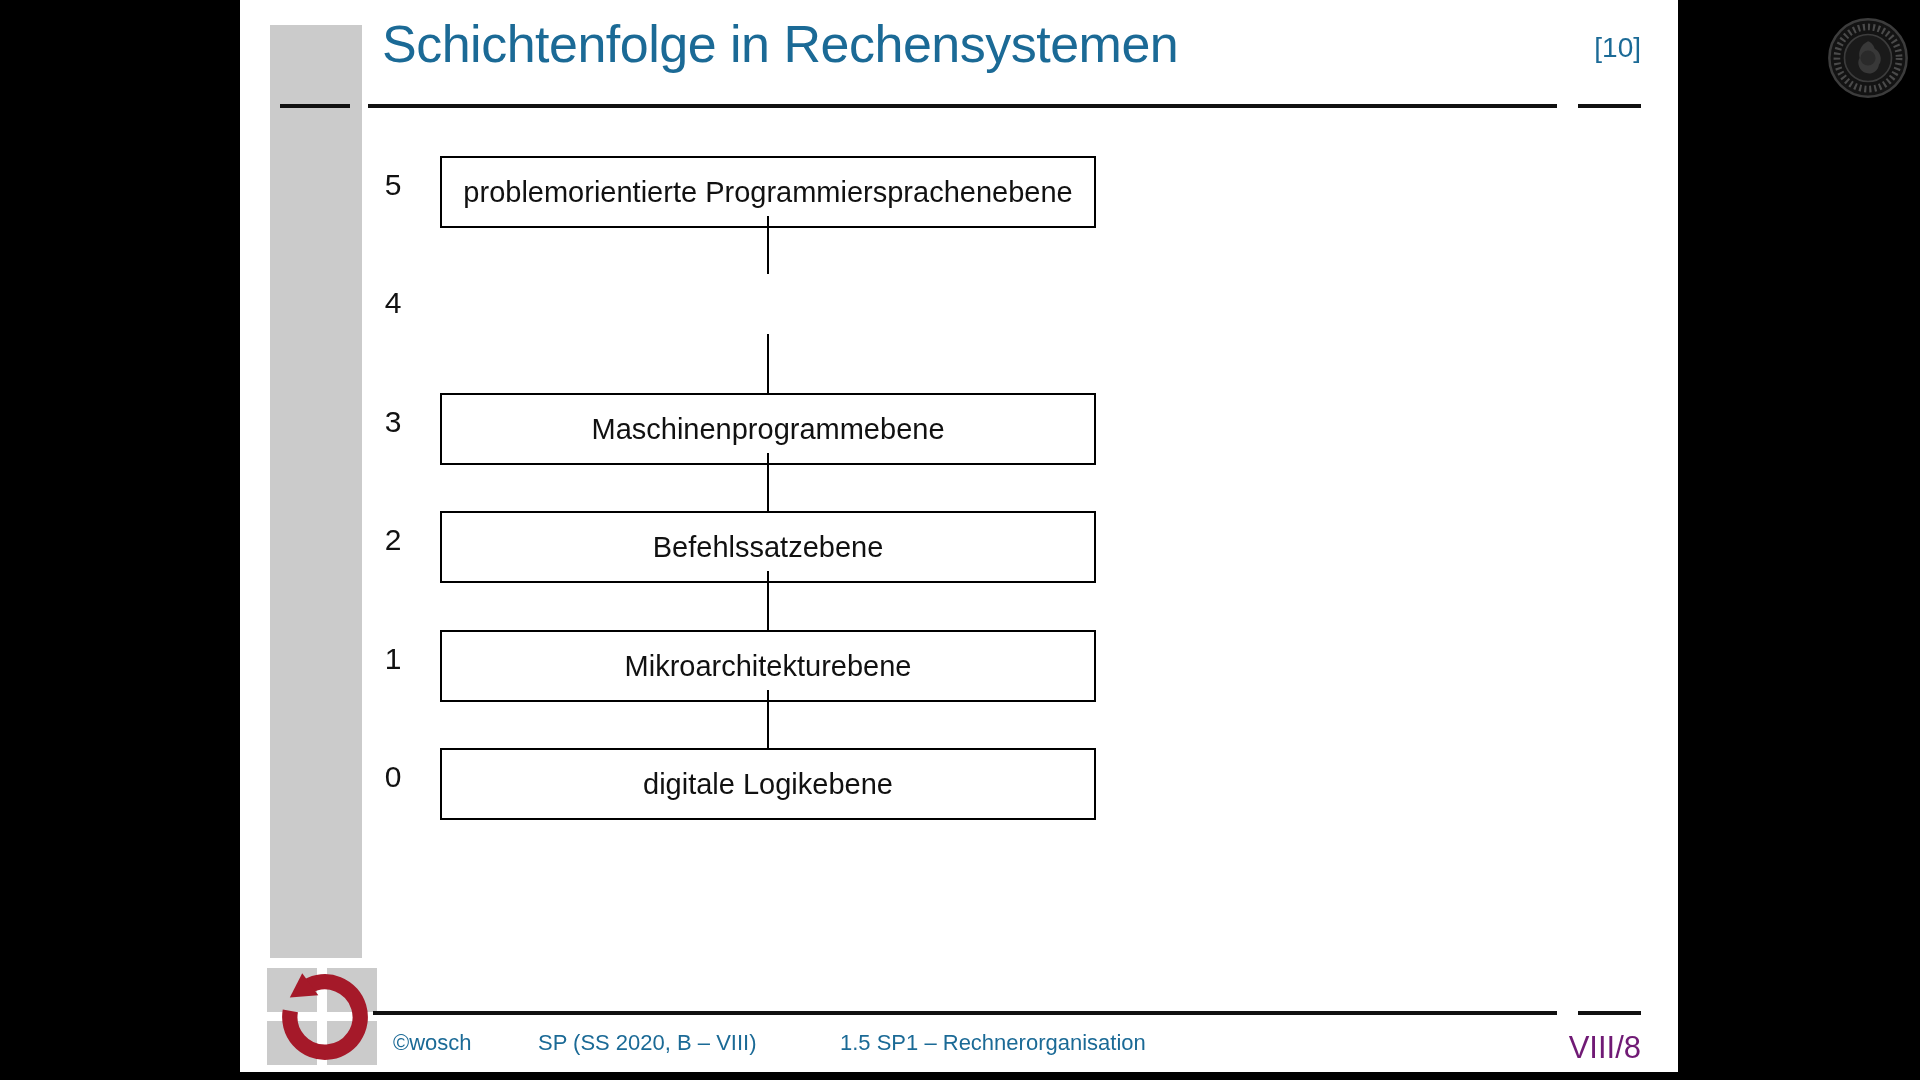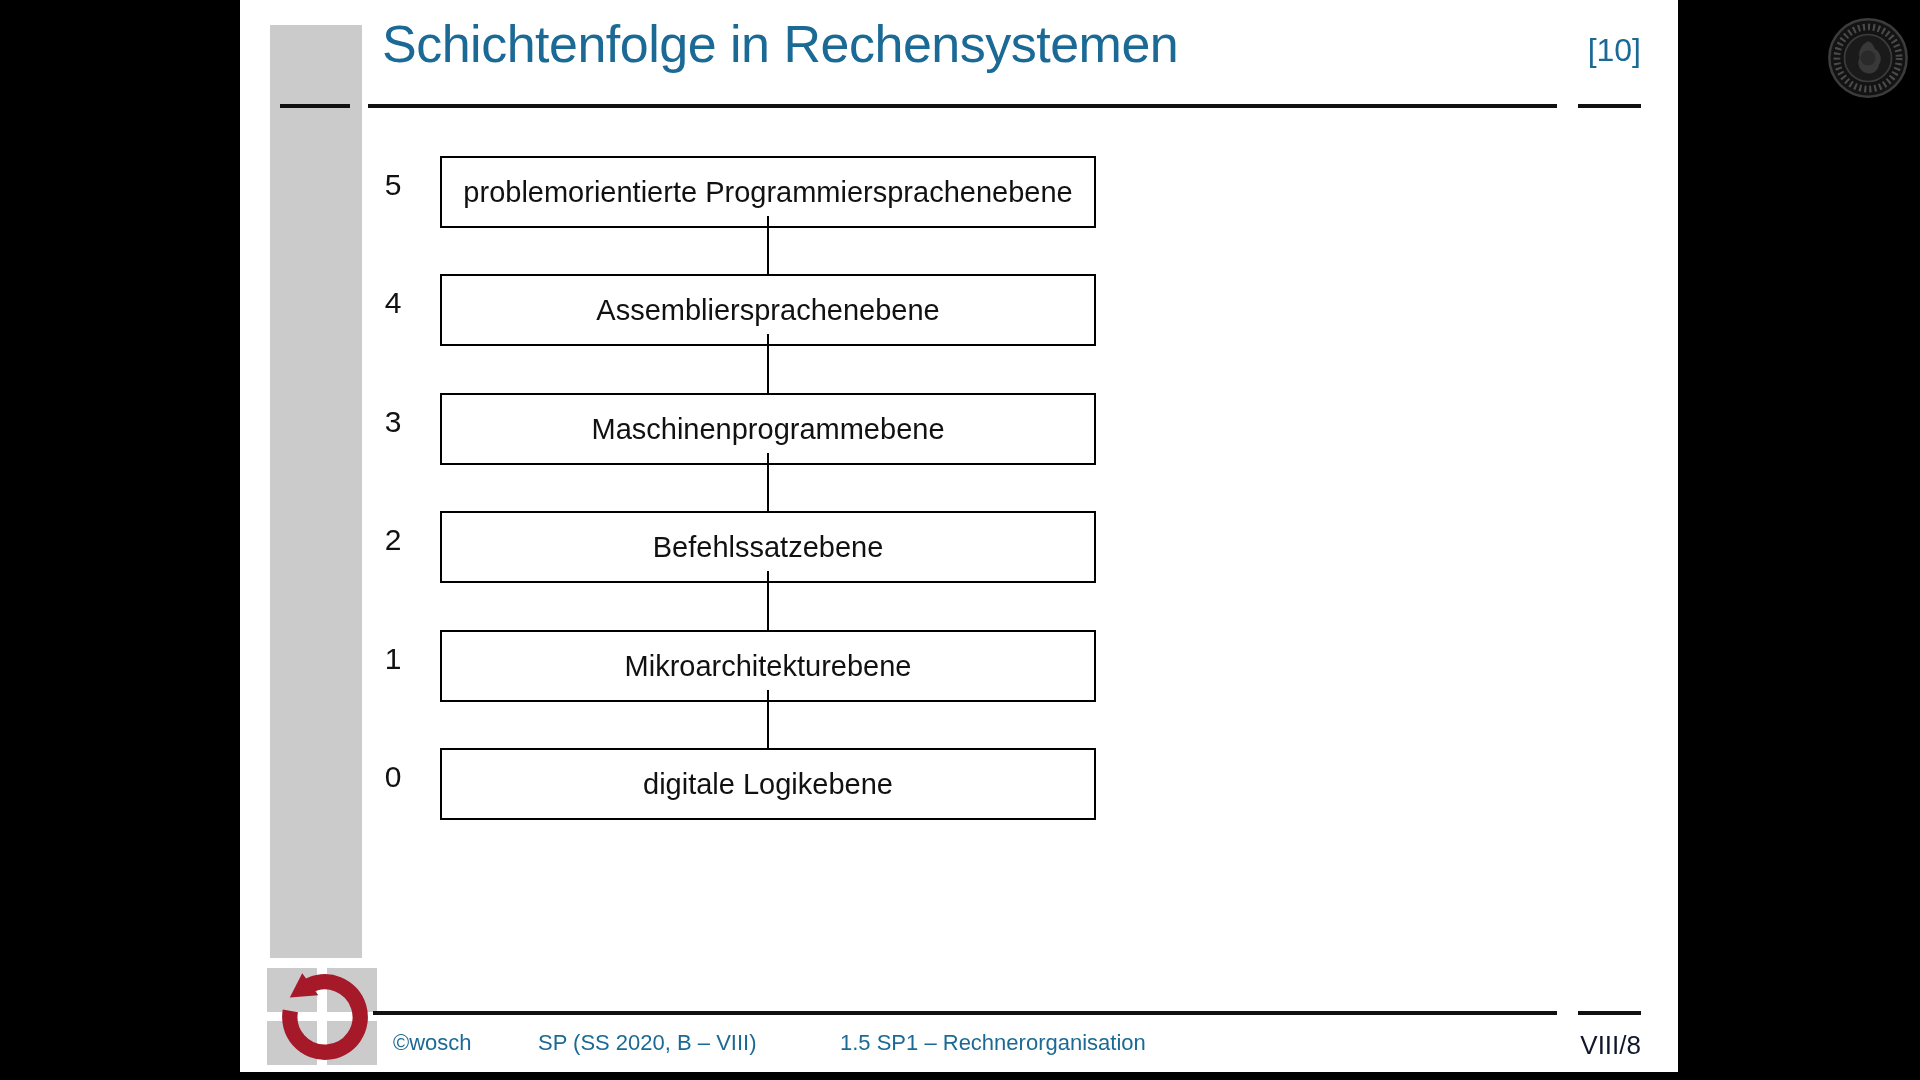--- a/index.html
+++ b/index.html
@@ -38,21 +38,21 @@
     position: absolute;
     left: 142px; top: 14px;
     font-size: 52px;
     letter-spacing: -0.5px;
     color: #1b6a96;
     white-space: nowrap;
   }
   .citation {
     position: absolute;
     top: 32px; right: 37px;
-    font-size: 32px;
+    font-size: 28px;
     color: #1b6a96;
   }
   .title-rule {
     position: absolute;
     left: 128px; top: 104px;
     width: 1189px; height: 4px;
     background: #111;
   }
   .title-rule-dash-right {
     position: absolute;
@@ -126,22 +126,22 @@
     font-size: 22px;
     color: #1b6a96;
     white-space: nowrap;
   }
   .footer-copyright { left: 153px; text-align: right; }
   .footer-course    { left: 298px; }
   .footer-section   { left: 600px; }
   .footer-page {
     position: absolute;
     top: 1030px; right: 37px;
-    font-size: 26px;
-    color: #0f172a;
+    font-size: 31px;
+    color: #701a75;
     white-space: nowrap;
   }
 
   
   .seal {
     position: absolute;
     left: 1826px; top: 16px;
     width: 84px; height: 84px;
   }
 </style>
@@ -161,21 +161,20 @@
     <div class="title-rule-dash-right"></div>
 
     <div class="layer-num" style="top:168px">5</div>
     <div class="layer-num" style="top:286px">4</div>
     <div class="layer-num" style="top:405px">3</div>
     <div class="layer-num" style="top:523px">2</div>
     <div class="layer-num" style="top:642px">1</div>
     <div class="layer-num" style="top:760px">0</div>
 
     <div class="layer-box" style="top:156px">problemorientierte Programmiersprachenebene</div>
-    <div class="layer-box" style="top:274px">Assembliersprachenebene</div>
     <div class="layer-box" style="top:511px">Befehlssatzebene</div>
     <div class="layer-box" style="top:393px">Maschinenprogrammebene</div>
     <div class="layer-box" style="top:748px">digitale Logikebene</div>
     <div class="layer-box" style="top:630px">Mikroarchitekturebene</div>
 
     <div class="connector" style="top:216px;height:58px"></div>
     <div class="connector" style="top:334px;height:59px"></div>
     <div class="connector" style="top:453px;height:58px"></div>
     <div class="connector" style="top:571px;height:59px"></div>
     <div class="connector" style="top:690px;height:58px"></div>

